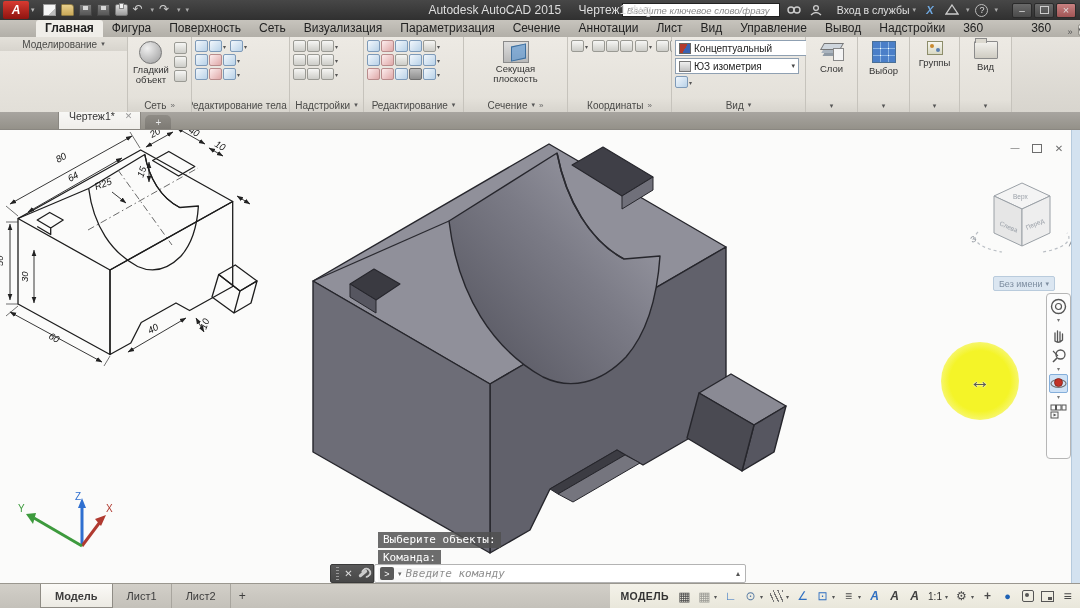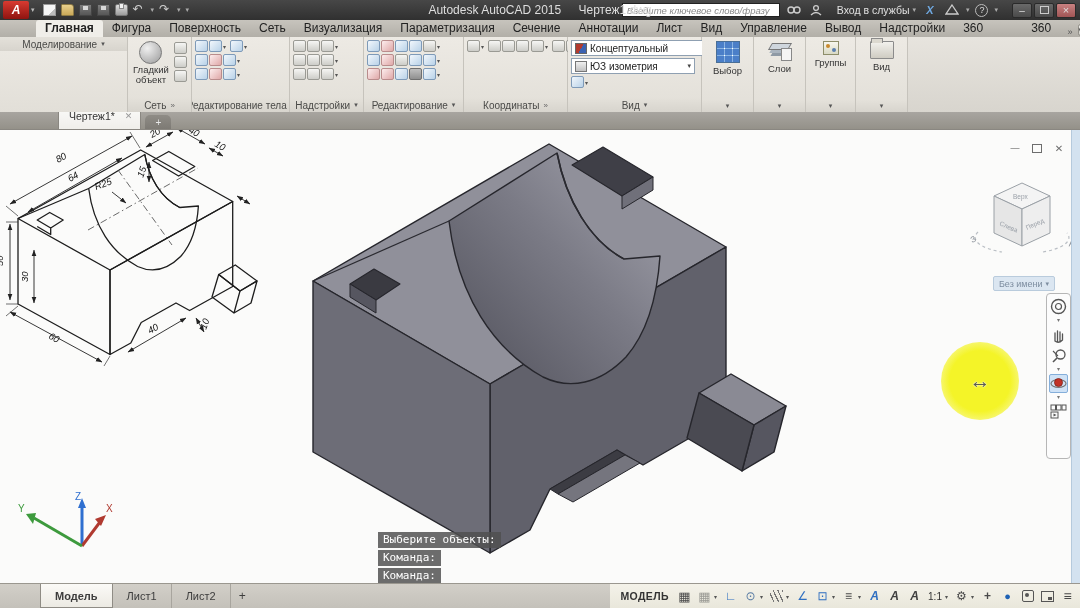--- a/index.html
+++ b/index.html
@@ -342,20 +342,30 @@
           <span class="si r"></span>
           <span class="si"></span>
           <span class="si d"></span>
           <span class="si"></span>
             <span class="sdd"></span>
         </div>
       </div>
       <div class="ptitle car">Редактирование</div>
     </div>
 
+    <div class="rpanel" style="width:104px">
+      <div class="pcontent" style="justify-content:center">
+        <div class="bigbtn">
+          <span class="iplane"></span>
+          <span class="blabel">Секущая
+плоскость</span>
+        </div>
+      </div>
+      <div class="ptitle car lau">Сечение</div>
+    </div>
 
     <div class="rpanel" style="width:104px">
       <div class="pcontent" style="flex-direction:row;gap:2px">
         <div class="sirow">
           <span class="si g"></span>
             <span class="sdd"></span>
           <span class="si g"></span>
           <span class="si g"></span>
           <span class="si g"></span>
         </div>
@@ -394,30 +404,30 @@
         <div class="sirow">
           <span class="si"></span>
             <span class="sdd"></span>
         </div>
       </div>
       <div class="ptitle car">Вид</div>
     </div>
 
     <div class="tallpanel">
       <div class="tp-body">
+        <span class="ilayers"></span>
+        <span class="tp-label">Слои</span>
+      </div>
+      <div class="tp-strip"></div>
+    </div>
+
+    <div class="tallpanel">
+      <div class="tp-body">
         <span class="isel"></span>
         <span class="tp-label">Выбор</span>
-      </div>
-      <div class="tp-strip"></div>
-    </div>
-
-    <div class="tallpanel">
-      <div class="tp-body">
-        <span class="ilayers"></span>
-        <span class="tp-label">Слои</span>
       </div>
       <div class="tp-strip"></div>
     </div>
 
     <div class="tallpanel" style="width:50px">
       <div class="tp-body">
         <span class="igroups"></span>
         <span class="tp-label">Группы</span>
       </div>
       <div class="tp-strip"></div>
@@ -618,20 +628,33 @@
           </svg>
       </span>
     </div>
 
     <div class="cmdhist" style="left:378px; top:385px;">
       <span>Выберите объекты:</span><br>
       <span style="margin-top:2px">Команда:</span><br>
       <span style="margin-top:2px">Команда:</span>
     </div>
 
+    <div class="cmdbar">
+      <div class="cmdgrip">
+        <span class="cg-dots"></span>
+        <span class="cg-x"></span>
+        <span class="cg-wrench"></span>
+      </div>
+      <div class="cmdinput">
+        <span class="prompt"></span>
+        <span class="pcar"></span>
+        <input class="cmdfield" placeholder="Введите команду" style="">
+        <span class="cmdup"></span>
+      </div>
+    </div>
 
     <div class="cursor-glow">
       <span class="cursor-arrow"></span>
     </div>
   </div>
 
   <div class="statusbar">
     <div class="laytabs">
       <div class="laytab active">Модель</div>
       <div class="laytab">Лист1</div>

